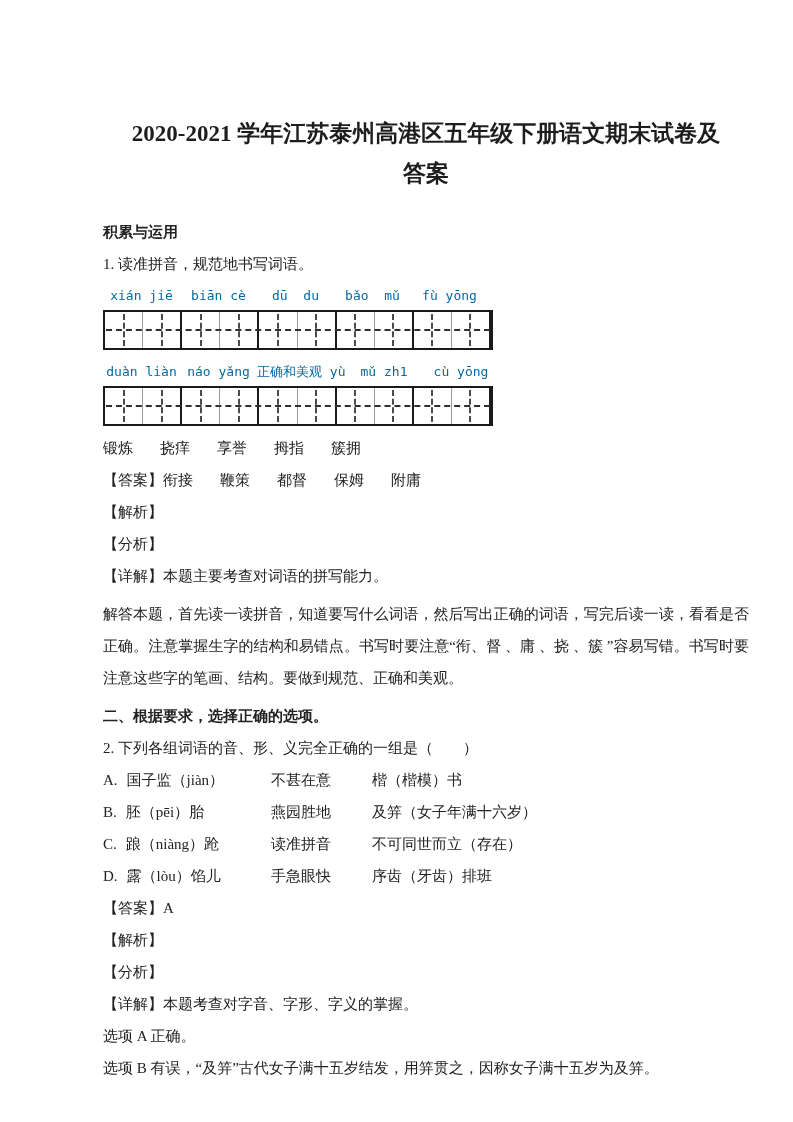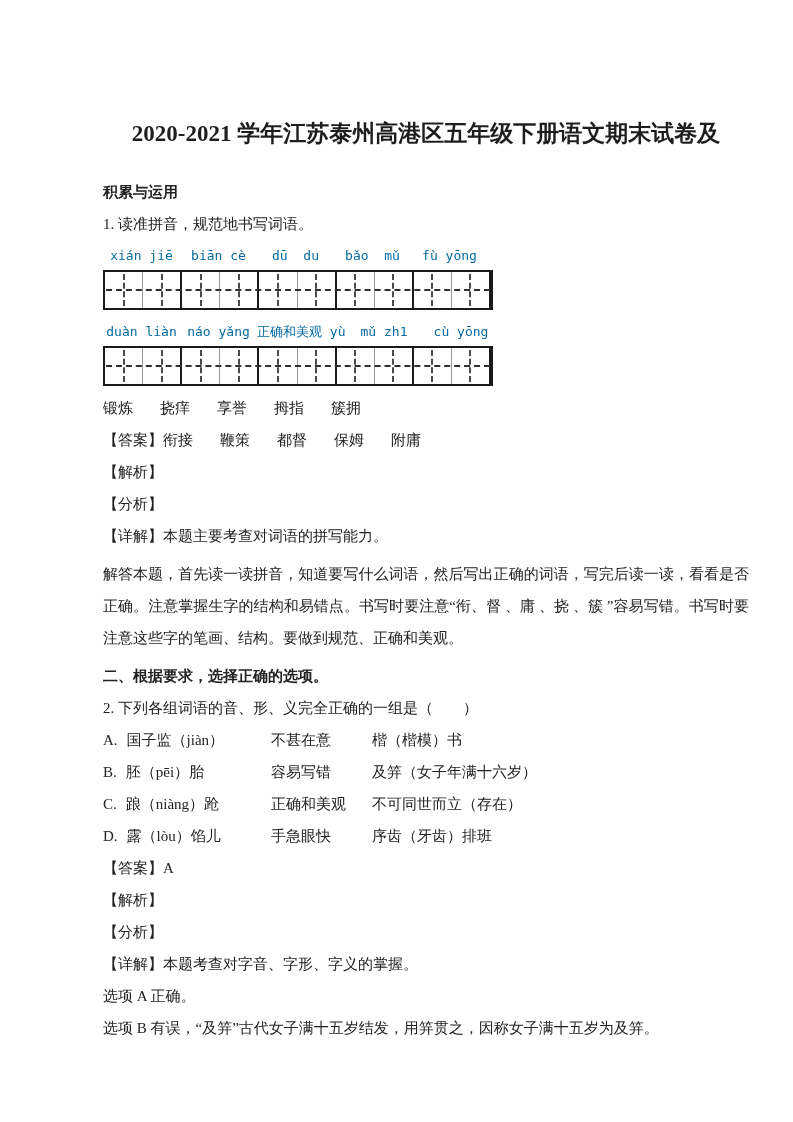--- a/index.html
+++ b/index.html
@@ -86,20 +86,21 @@
   .opt .c1 .lab { margin-right:9px; }
   .opt .c2 { width:101px; }
   .opt .c3 { flex:1; }
 </style>
 </head>
 <body>
 
 <div class="page">
 
   <div class="title-line">2020-2021 学年江苏泰州高港区五年级下册语文期末试卷及</div>
+  <div class="title-line">答案</div>
 
   <div class="content">
 
     <p class="ln b">积累与运用</p>
 
     <p class="ln">1. 读准拼音，规范地书写词语。</p>
 
     <div class="py-row">
       <span>xián jiē</span>
       <span>biān cè</span>
@@ -186,29 +187,29 @@
           <span>国子监（jiàn）</span>
         </span>
       <span class="c2">不甚在意</span>
       <span class="c3">楷（楷模）书</span>
     </div>
     <div class="opt">
       <span class="c1">
           <span class="lab">B.</span>
           <span>胚（pēi）胎</span>
         </span>
-      <span class="c2">容易写错</span>
+      <span class="c2">燕园胜地</span>
       <span class="c3">及笄（女子年满十六岁）</span>
     </div>
     <div class="opt">
       <span class="c1">
           <span class="lab">C.</span>
           <span>踉（niàng）跄</span>
         </span>
-      <span class="c2">正确和美观</span>
+      <span class="c2">读准拼音</span>
       <span class="c3">不可同世而立（存在）</span>
     </div>
     <div class="opt">
       <span class="c1">
           <span class="lab">D.</span>
           <span>露（lòu）馅儿</span>
         </span>
       <span class="c2">手急眼快</span>
       <span class="c3">序齿（牙齿）排班</span>
     </div>

